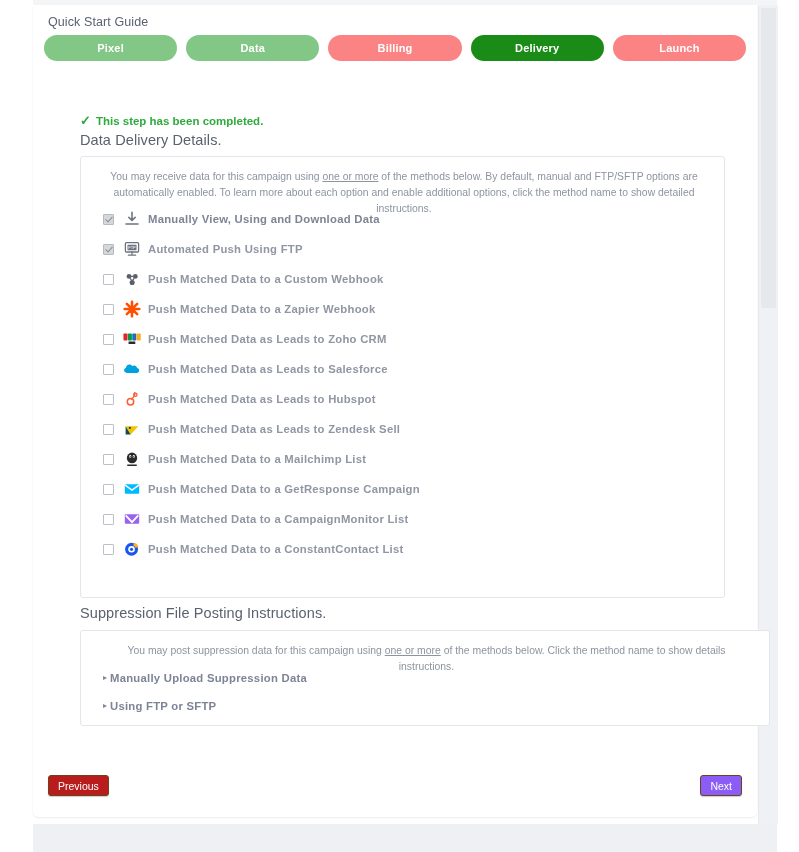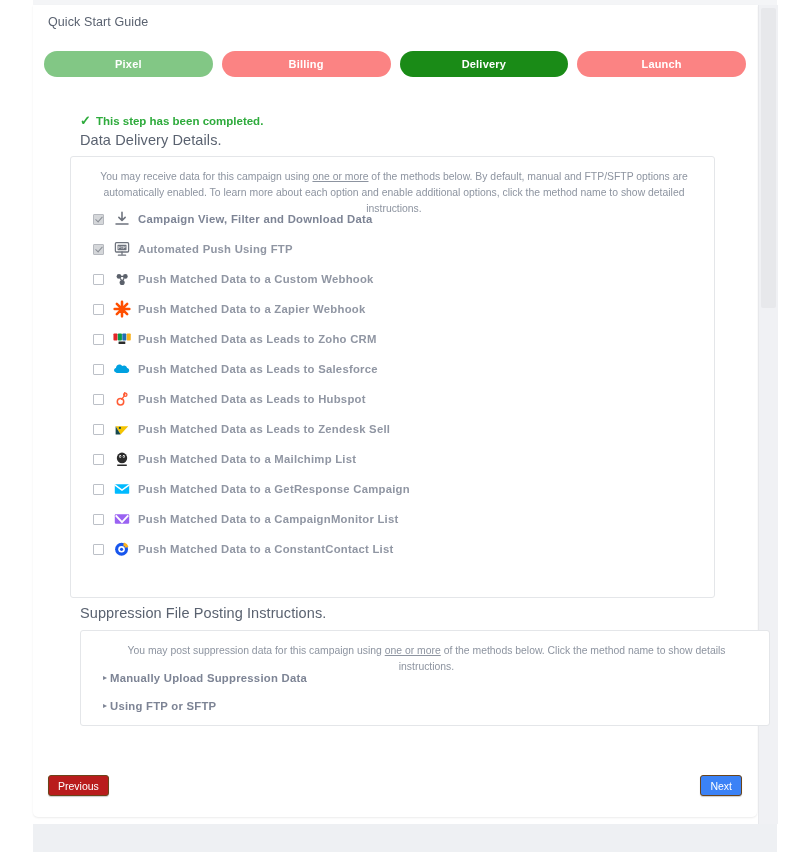--- a/index.html
+++ b/index.html
@@ -72,21 +72,21 @@
     position: absolute;
     left: 15px; top: 10px;
     font-size: 12.5px;
     color: #5a6270;
     letter-spacing: .1px;
   }
 
   
   .steps {
     position: absolute;
-    left: 11px; top: 46px;
+    left: 11px; top: 30px;
     width: 702px;
     display: flex;
     gap: 9px;
   }
   .step {
     flex: 1 1 0;
     height: 26px;
     border-radius: 13px;
     display: flex;
     align-items: center;
@@ -130,21 +130,21 @@
   #suppression-title { left: 47px; top: 600px; }
 
   
   .panel {
     position: absolute;
     background: #ffffff;
     border: 1px solid #e4e6e9;
     border-radius: 3px;
     box-sizing: border-box;
   }
-  #delivery-panel  { left: 37px; top: 151px; width: 645px; height: 442px; }
+  #delivery-panel  { left: 47px; top: 151px; width: 645px; height: 442px; }
   #suppression-panel { left: 47px; top: 625px; width: 690px; height: 96px; }
 
   .panel-intro {
     position: absolute;
     left: 23px; right: 20px; top: 12px;
     font-size: 10.4px;
     line-height: 1.55;
     color: #8d94a0;
   }
   .panel-intro u { text-decoration: underline; }
@@ -256,20 +256,21 @@
     <div class="scroll-thumb" style="left:2px;top:3px;"></div>
   </div>
 
   <div class="card">
   <div class="card-inner">
 
     <div class="quick-start-title">Quick Start Guide</div>
 
     <div class="steps" id="steps-container">
           <div class="step done" style="background: rgb(130, 199, 133);">Pixel</div>
+          <div class="step done" style="background: rgb(130, 199, 133);">Data</div>
           <div class="step todo" style="background: rgb(251, 131, 131);">Billing</div>
           <div class="step current" style="background: rgb(26, 139, 23);">Delivery</div>
           <div class="step todo" style="background: rgb(251, 131, 131);">Launch</div>
         </div>
 
     <div class="completed-line" style="color: rgb(46, 171, 60);">
       <span class="check">✓</span>
       <span>This step has been completed.</span>
     </div>
 
@@ -281,21 +282,21 @@
       </div>
       <div class="method-list" id="delivery-method-list">
             <div class="method-row emphasized">
               <span class="method-cb checked"></span>
               <span class="method-icon">
                 <svg viewBox="0 0 24 24" width="18" height="18">
                   <path d="M12 3v10M12 14l-4.2-4.2M12 14l4.2-4.2" stroke="#6e737d" stroke-width="2.1" fill="none" stroke-linecap="round"></path>
                   <path d="M4 18.5h16" stroke="#6e737d" stroke-width="2" fill="none" stroke-linecap="round"></path>
                 </svg>
               </span>
-              <span class="method-label">Campaign View, Filter and Download Data</span>
+              <span class="method-label">Manually View, Using and Download Data</span>
             </div>
             <div class="method-row">
               <span class="method-cb checked"></span>
               <span class="method-icon">
                 <svg viewBox="0 0 24 24" width="18" height="18">
                   <rect x="3.2" y="3.6" width="17.6" height="12.4" rx="1.3" fill="none" stroke="#6e737d" stroke-width="1.7"></rect>
                   <rect x="6" y="6.2" width="12" height="7.4" rx=".6" fill="#6e737d"></rect>
                   <text x="12" y="11.9" text-anchor="middle" font-size="5.4" fill="#ffffff" font-family="Liberation Sans">FTP</text>
                   <path d="M12 16v2.8M7.2 20.3h9.6" stroke="#6e737d" stroke-width="1.7" stroke-linecap="round" fill="none"></path>
                 </svg>
@@ -429,17 +430,17 @@
               <span class="supp-label">Manually Upload Suppression Data</span>
             </div>
             <div class="supp-row">
               <span class="supp-caret">▸</span>
               <span class="supp-label">Using FTP or SFTP</span>
             </div>
           </div>
     </div>
 
     <div class="nav-btn" id="prev-btn" style="background: #b91c1c;">Previous</div>
-    <div class="nav-btn" id="next-btn" style="background: #3b82f6;">Next</div>
+    <div class="nav-btn" id="next-btn" style="background: #8b5cf6;">Next</div>
 
   </div>
   </div>
 </div>
 
 </body></html>

